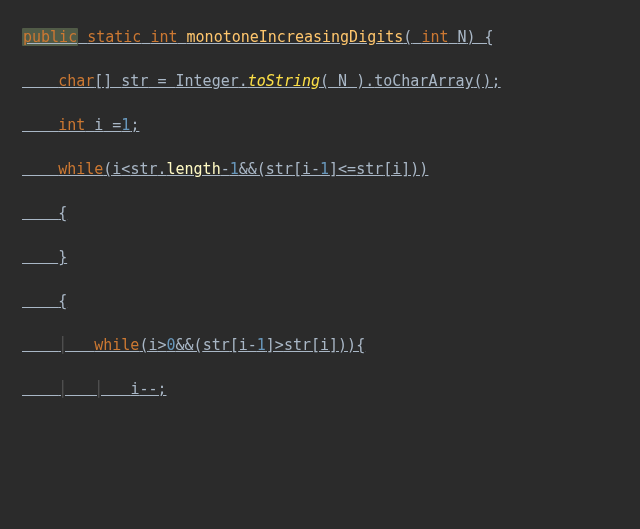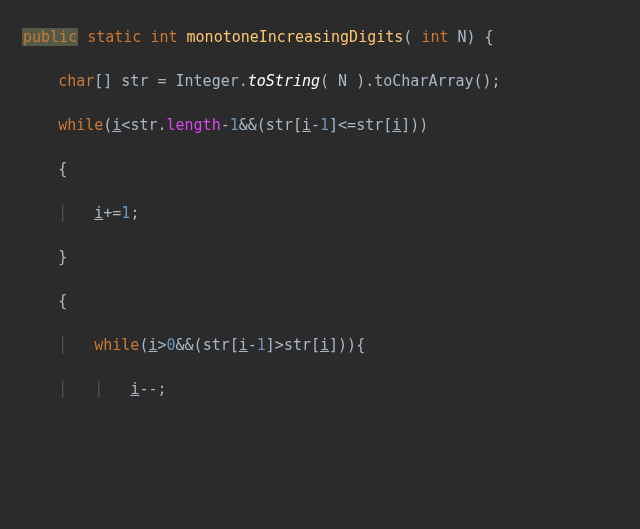--- a/index.html
+++ b/index.html
@@ -11,48 +11,48 @@
     font-family: "Menlo", "Consolas", monospace;
     font-size: 15px;
     line-height: 22px;
     overflow: hidden;
   }
   .editor {
     padding: 4px 0 4px 22px;
     white-space: pre;
     color: #a9b7c6;
   }
-  .line { display: block; }
+  .line { display: block; text-decoration: underline; }
   .kw { color: #cc7832; }
   .methoddef { color: #ffc66d; }
   .ident { color: #a9b7c6; }
-  .field { color: #d946ef; }
-  .static-call { color: #ffffff; font-style: italic; }
+  .field { color: #fef9c3; }
+  .static-call { color: #fde047; font-style: italic; }
   .num { color: #6897bb; }
   .punct { color: #a9b7c6; }
   .u { text-decoration: underline; text-decoration-color: #a9b7c6; }
   .hl-public {
     background: #515b47;
     color: #cc7832;
     padding: 0 1px;
     border-radius: 1px;
   }
   .guide {
     color: #555555;
   }
 </style>
 </head>
 <body>
 
 <div class="editor">
 <span class="line"><span class="hl-public">public</span> <span class="kw">static</span> <span class="kw">int</span> <span class="methoddef">monotoneIncreasingDigits</span><span class="punct">(</span> <span class="kw">int</span> <span class="ident">N</span><span class="punct">) {</span></span>
 <span class="line">    <span class="kw">char</span><span class="punct">[] </span><span class="ident">str</span><span class="punct"> = </span><span class="ident">Integer</span><span class="punct">.</span><span class="static-call">toString</span><span class="punct">( </span><span class="ident">N</span><span class="punct"> ).</span><span class="ident">toCharArray</span><span class="punct">();</span></span>
+<span class="line">    <span class="kw">int</span><span> </span><span class="ident u">i</span><span class="punct"> =</span><span class="num">1</span><span class="punct">;</span></span>
 <span class="line">    <span class="kw">while</span><span class="punct">(</span><span class="ident u">i</span><span class="punct">&lt;</span><span class="ident">str</span><span class="punct">.</span><span class="field">length</span><span class="punct">-</span><span class="num">1</span><span class="punct">&amp;&amp;(</span><span class="ident">str</span><span class="punct">[</span><span class="ident u">i</span><span class="punct">-</span><span class="num">1</span><span class="punct">]&lt;=</span><span class="ident">str</span><span class="punct">[</span><span class="ident u">i</span><span class="punct">]))</span></span>
 <span class="line">    <span class="punct">{</span></span>
-<span class="line">    <span class="guide">│   </span><span class="ident u">i</span><span class="punct">+=</span><span class="num">1</span><span class="punct">;</span></span>
 <span class="line">    <span class="punct">}</span></span>
 <span class="line">    <span class="punct">{</span></span>
 <span class="line">    <span class="guide">│   </span><span class="kw">while</span><span class="punct">(</span><span class="ident u">i</span><span class="punct">&gt;</span><span class="num">0</span><span class="punct">&amp;&amp;(</span><span class="ident">str</span><span class="punct">[</span><span class="ident u">i</span><span class="punct">-</span><span class="num">1</span><span class="punct">]&gt;</span><span class="ident">str</span><span class="punct">[</span><span class="ident u">i</span><span class="punct">])){</span></span>
 <span class="line">    <span class="guide">│   │   </span><span class="ident u">i</span><span class="punct">--;</span></span>
 
 
 
 
 
 

